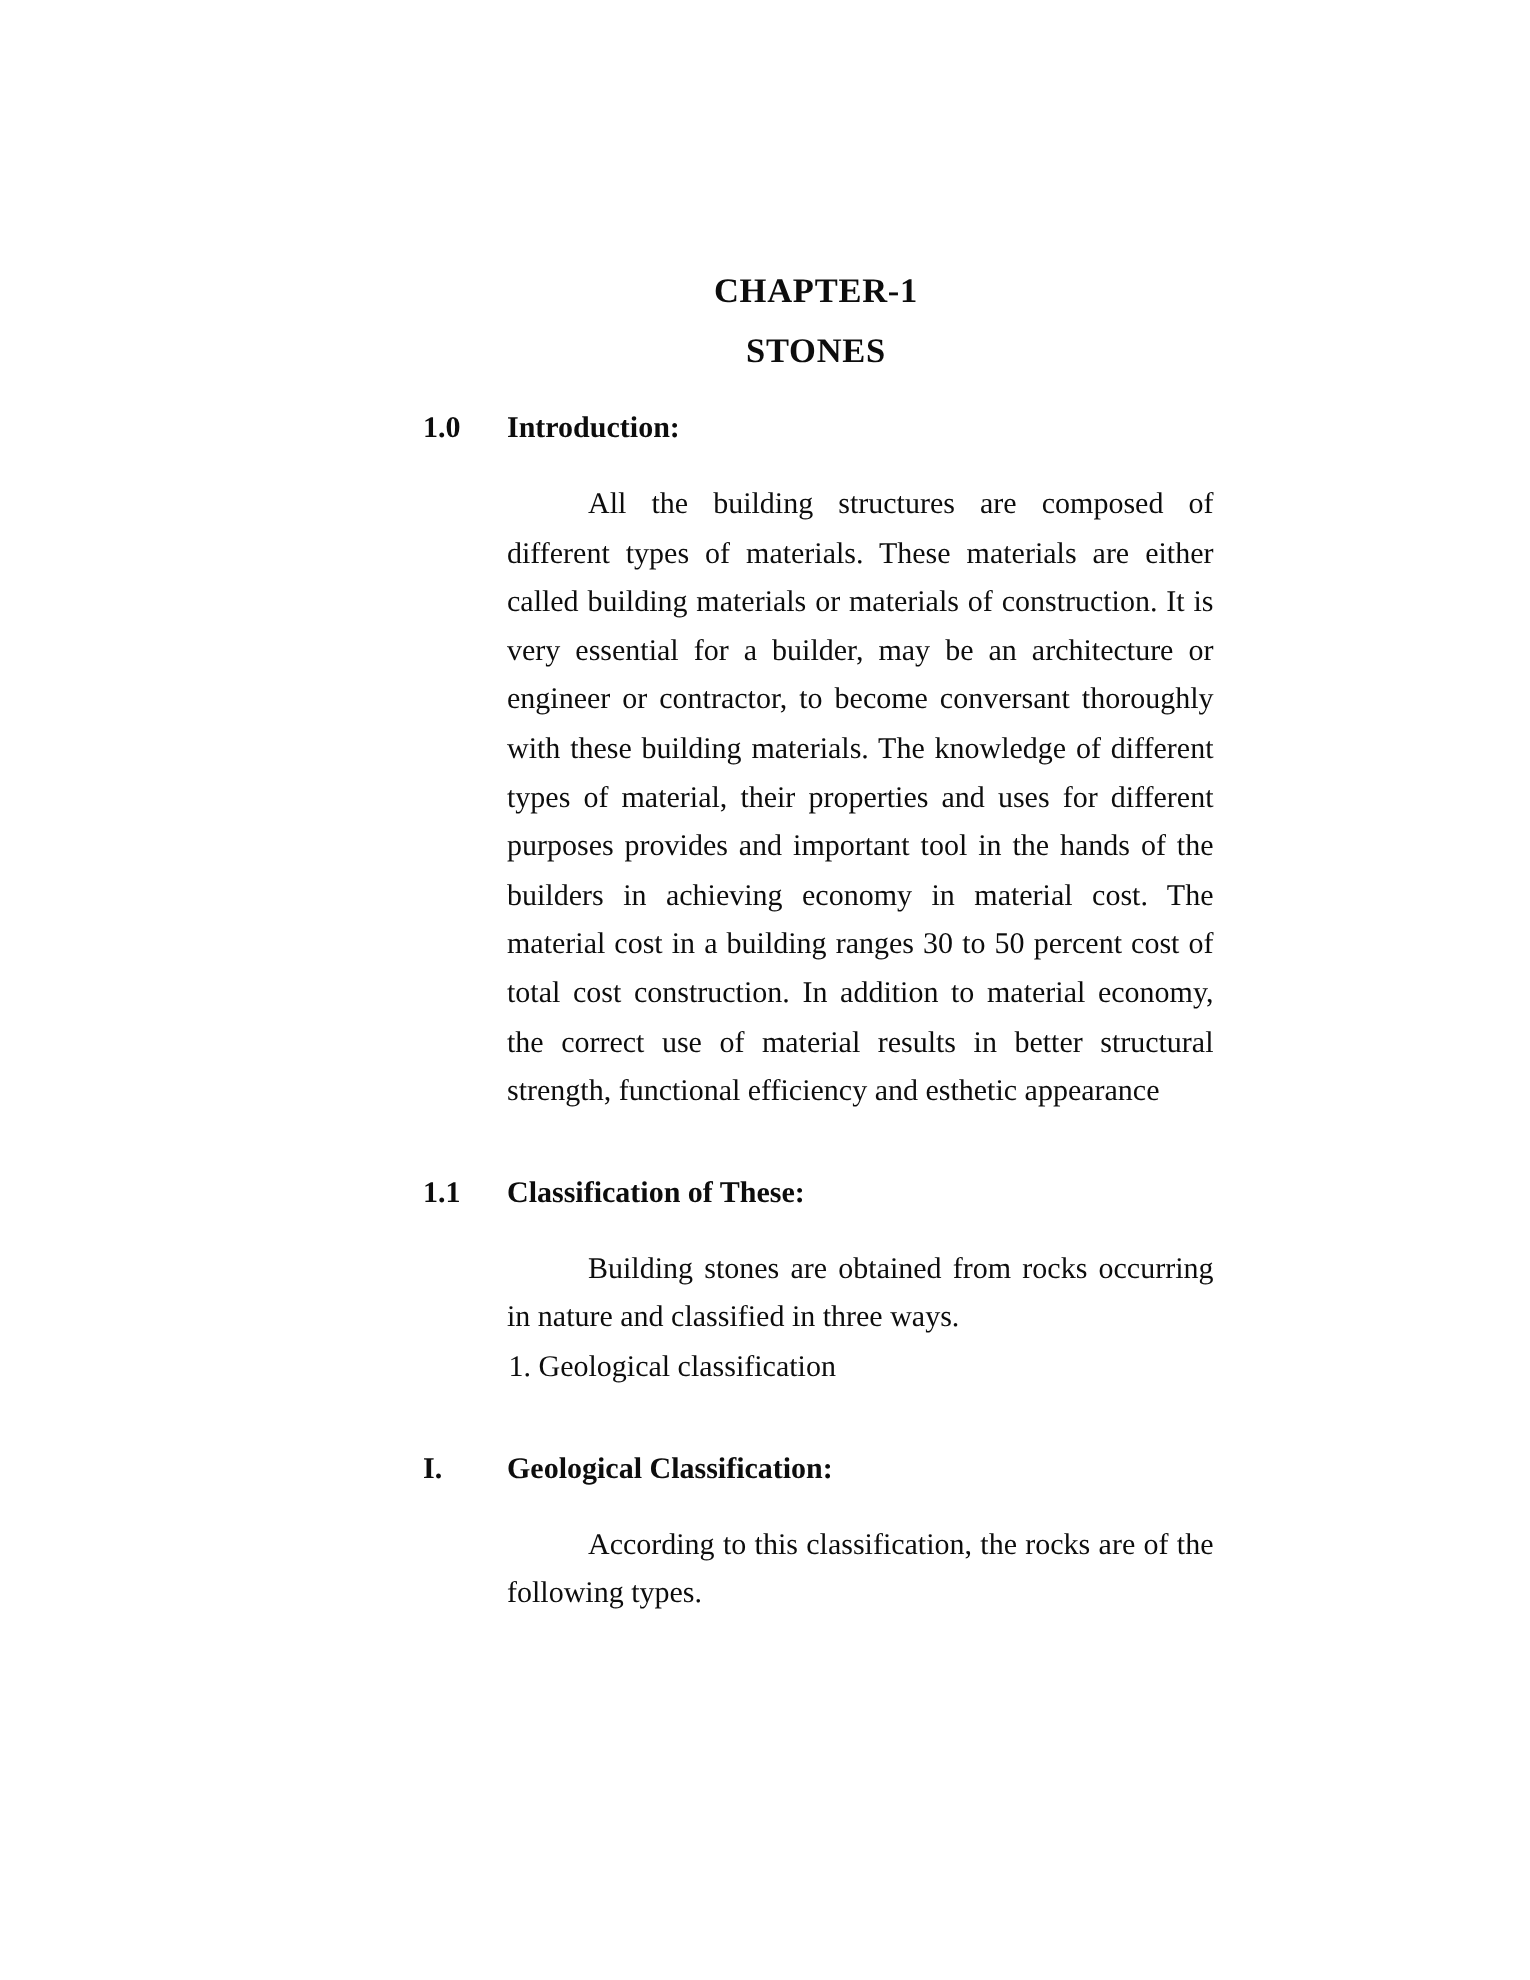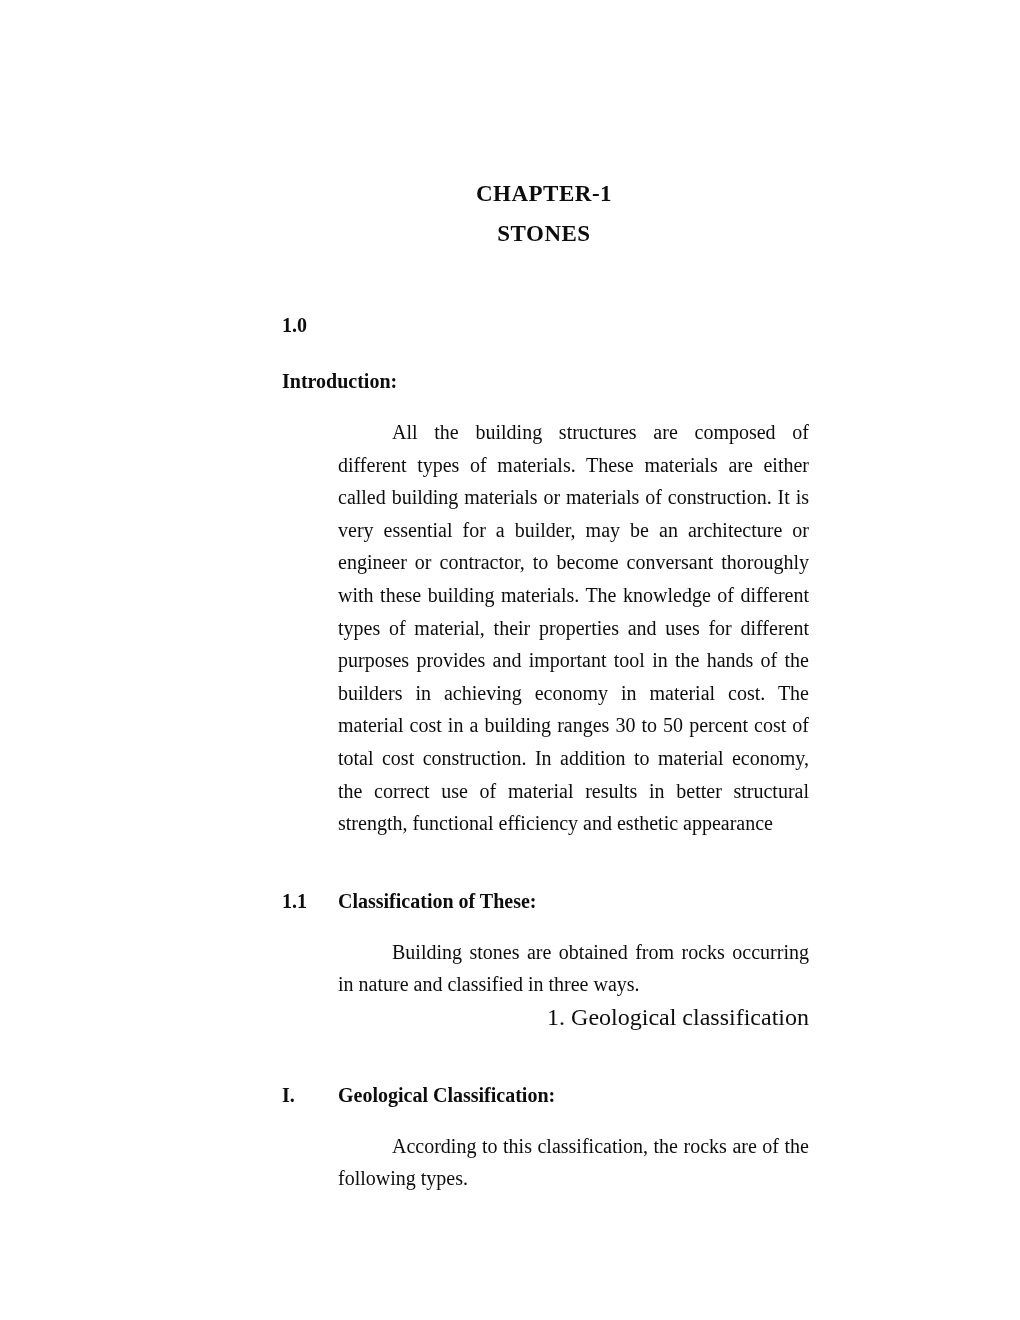--- a/index.html
+++ b/index.html
@@ -39,36 +39,35 @@
     line-height: 26px;
     display: flex;
   }
   .sec-num {
     width: 56px;
     flex: 0 0 56px;
   }
   .sec-head {
     flex: 1;
   }
-  .mt-first { margin-top: 58px; flex-direction: column; }
-  .mt-next  { margin-top: 48px; }
+  .mt-first { margin-top: 18px; }
+  .mt-next  { margin-top: 38px; }
   .para {
     margin: 22px 0 0 304px;
     width: 471px;
     font-size: 20px;
     line-height: 32.6px;
     text-align: justify;
     text-indent: 54px;
   }
   .list {
     margin: 0 0 0 305px;
     width: 470px;
-    font-size: 24px;
+    font-size: 20px;
     line-height: 32.6px;
-    text-align: right;
   }
 </style>
 </head>
 <body>
 
 <div class="page">
 
   <div class="titles">
     <div class="chapter-title">CHAPTER-1</div>
     <div class="chapter-subtitle">STONES</div>

